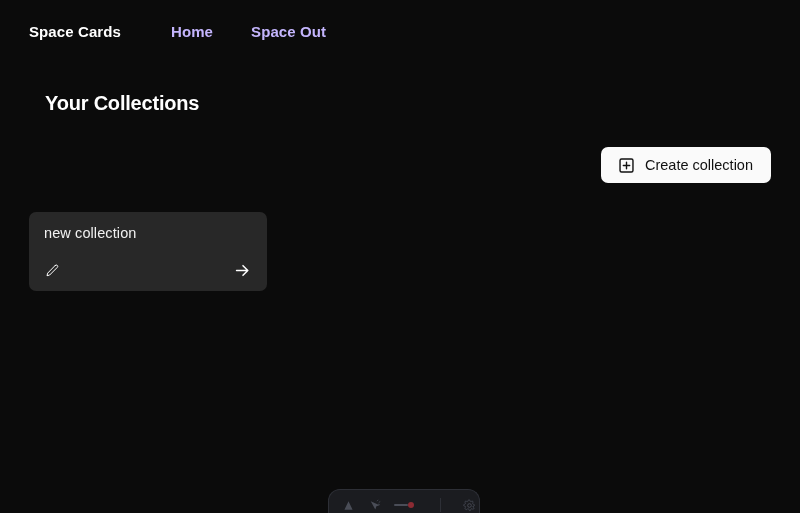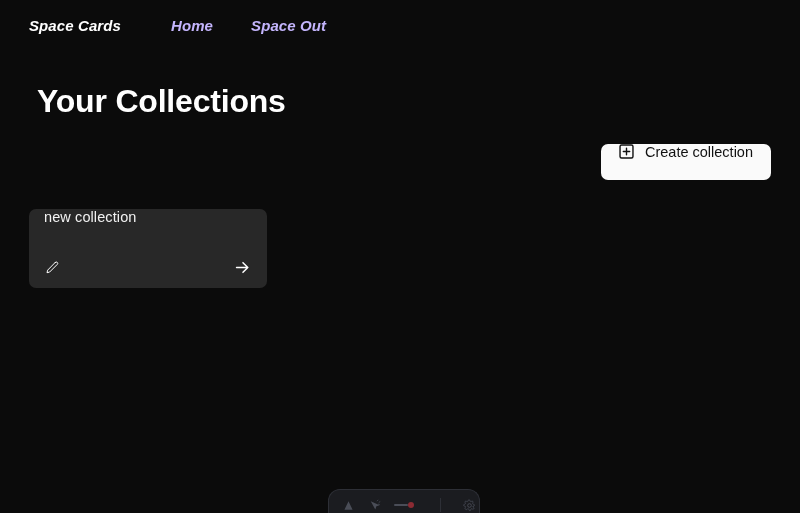--- a/index.html
+++ b/index.html
@@ -15,25 +15,24 @@
     font-family: "Liberation Sans", sans-serif;
     color: #ffffff;
     overflow: hidden;
     position: relative;
     -webkit-font-smoothing: antialiased;
   }
 
   
   .navbar {
     display: flex;
-    align-items: flex-start;
+    align-items: center;
     gap: 10px;
     padding: 17px 0 0 29px;
     height: 46px;
-    font-style: italic;
   }
   .nav-brand {
     font-size: 15px;
     font-weight: 700;
     color: #ffffff;
     letter-spacing: 0.1px;
     text-decoration: none;
     cursor: pointer;
     white-space: nowrap;
   }
@@ -44,37 +43,38 @@
     letter-spacing: 0.1px;
     text-decoration: none;
     cursor: pointer;
     white-space: nowrap;
   }
   .nav-gap-1 { width: 30px; flex: none; }
   .nav-gap-2 { width: 18px; flex: none; }
 
   
   .page-title {
-    margin: 8px;
+    margin: 16px;
     padding: 30px 0 0 29px;
-    font-size: 32px;
+    font-size: 20px;
     font-weight: 700;
     line-height: 1.1;
     letter-spacing: -0.2px;
     color: #ffffff;
   }
 
   
   .action-row {
     display: flex;
     justify-content: flex-end;
     padding: 17px 29px 0 0;
   }
   .create-btn {
     display: inline-flex;
+    align-items: center;
     gap: 11px;
     background: #fafafa;
     color: #111111;
     border: none;
     border-radius: 7px;
     padding: 0 18px;
     height: 36px;
     font-family: "Liberation Sans", sans-serif;
     font-size: 14.5px;
     font-weight: 400;
@@ -94,21 +94,21 @@
     display: flex;
     flex-wrap: wrap;
     gap: 18px;
     padding: 29px 29px 0 29px;
   }
   .collection-card {
     width: 238px;
     height: 79px;
     background: #282828;
     border-radius: 7px;
-    padding: 0 15px 11px 15px;
+    padding: 13px 15px 11px 15px;
     display: flex;
     flex-direction: column;
     justify-content: space-between;
     cursor: pointer;
     position: relative;
   }
   .card-title {
     font-size: 14.5px;
     font-weight: 400;
     color: #f2f2f2;

